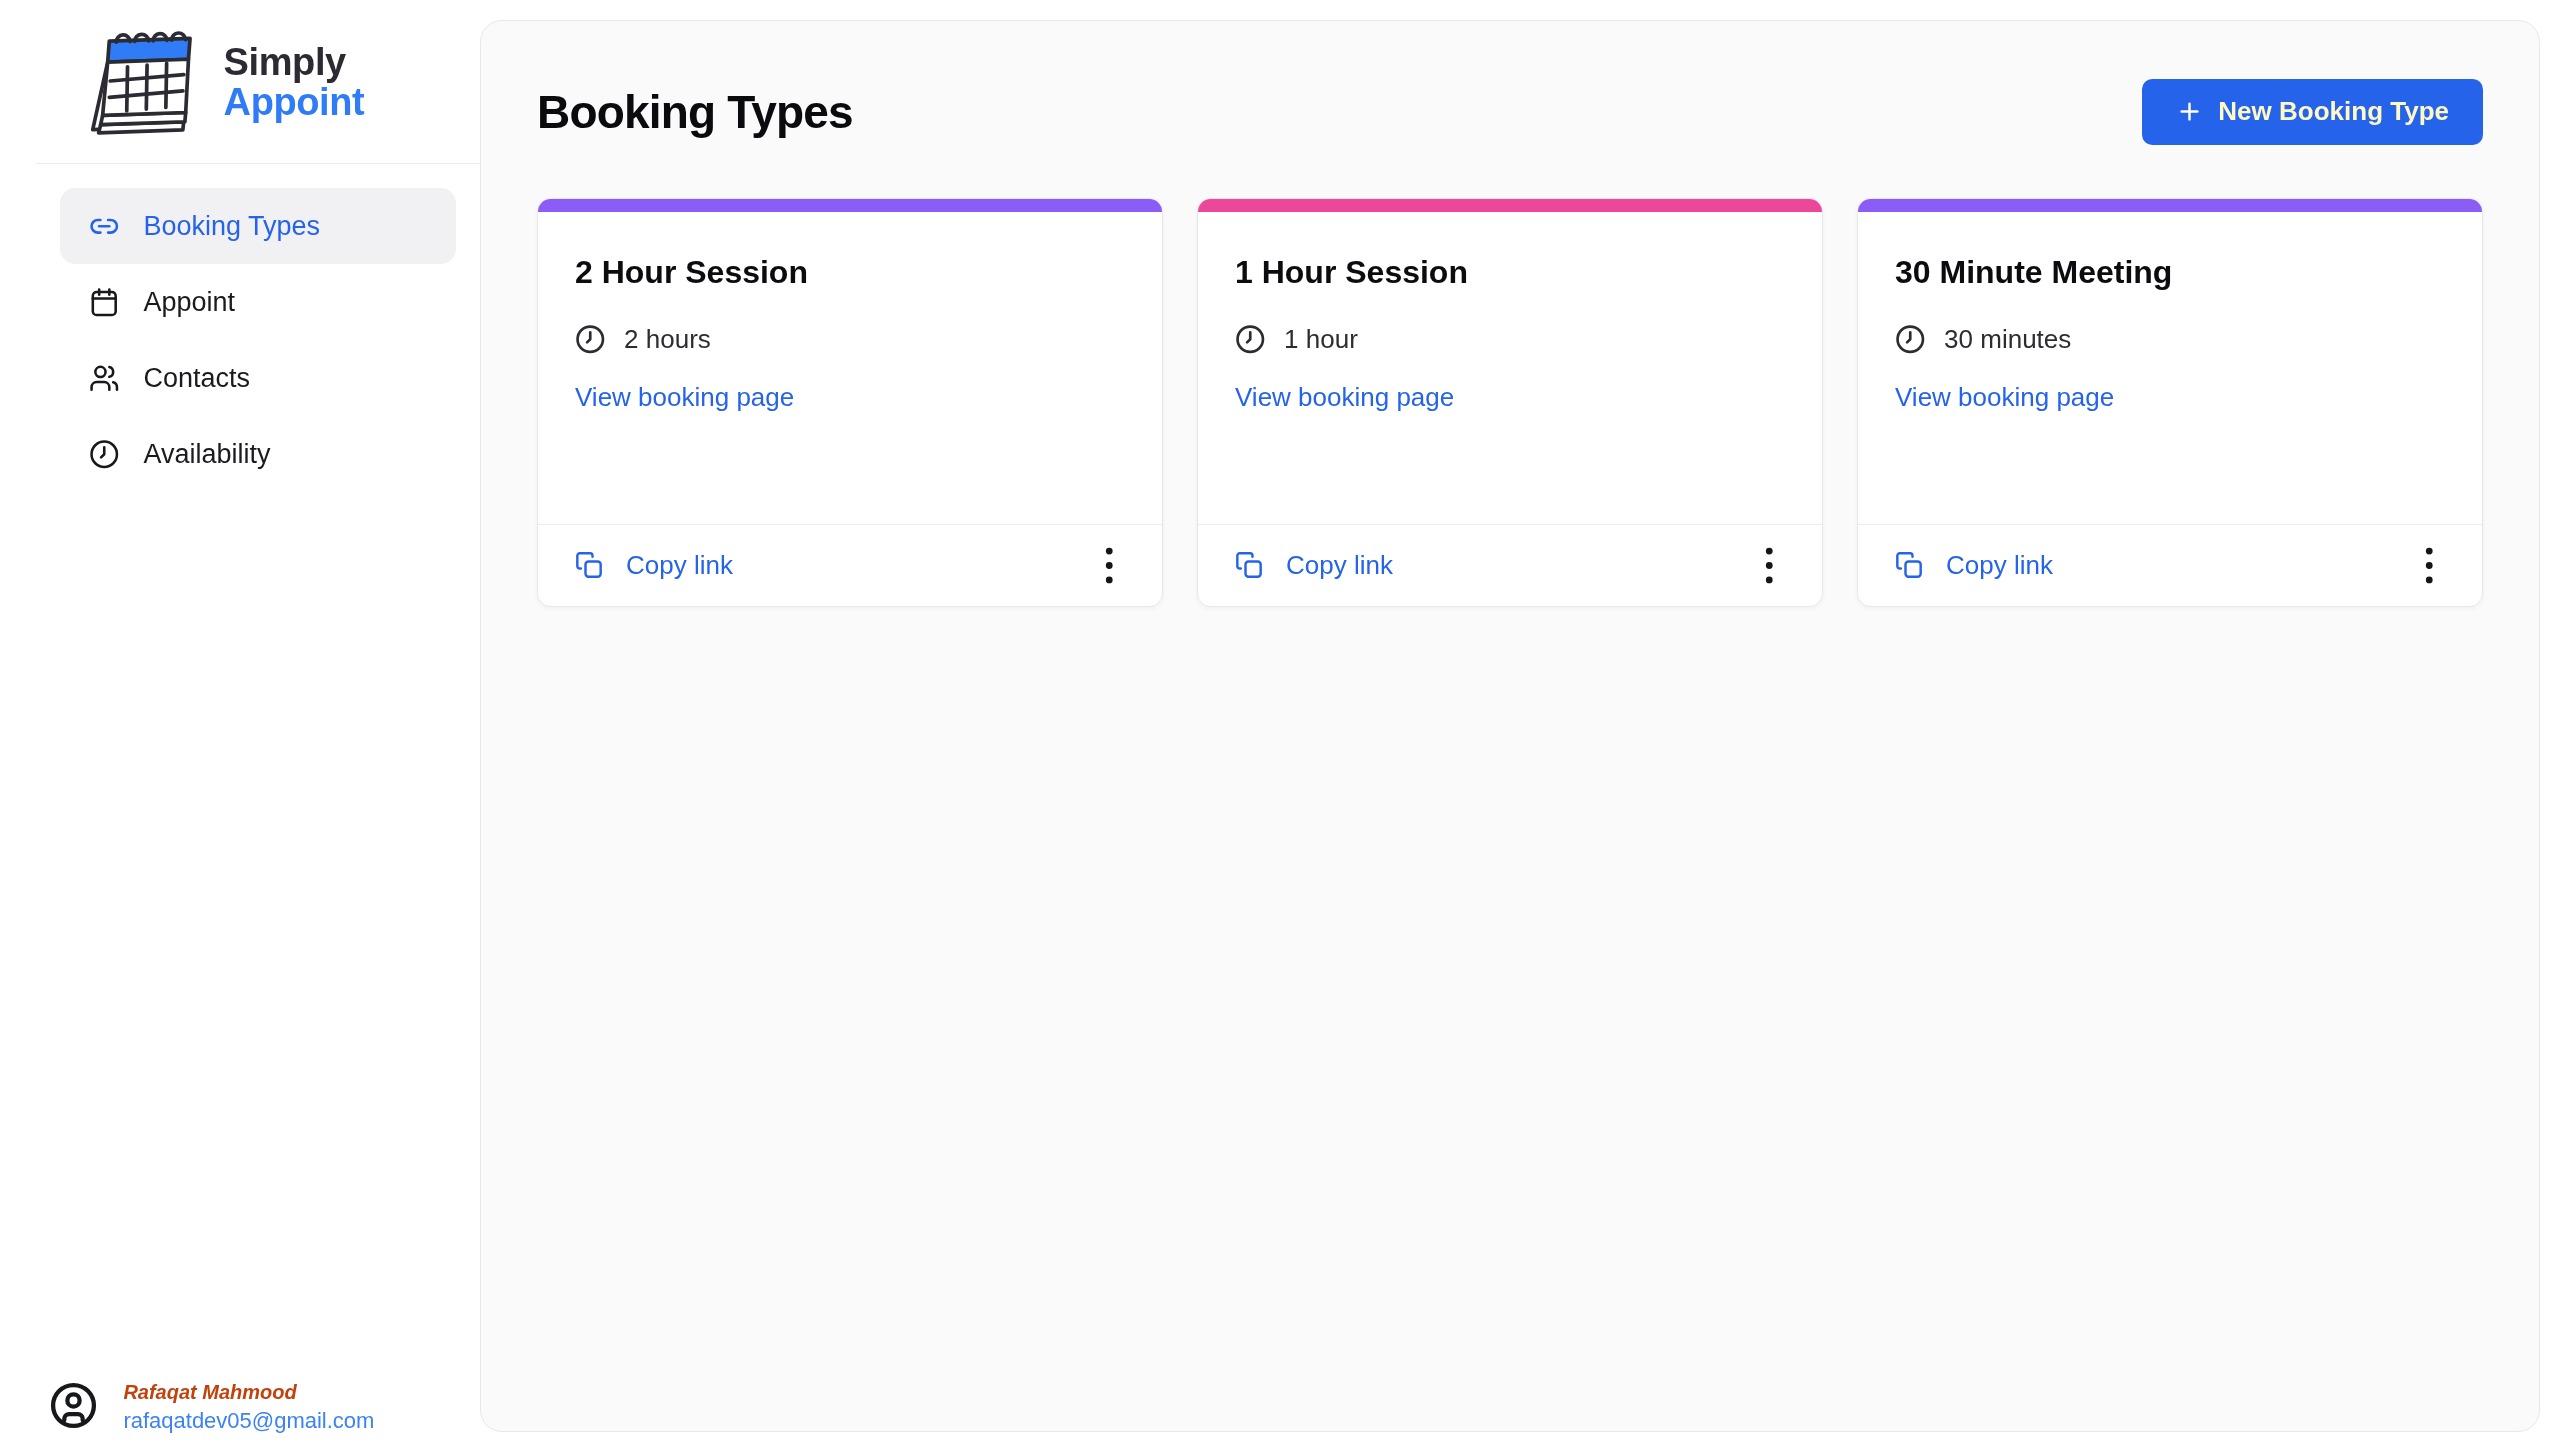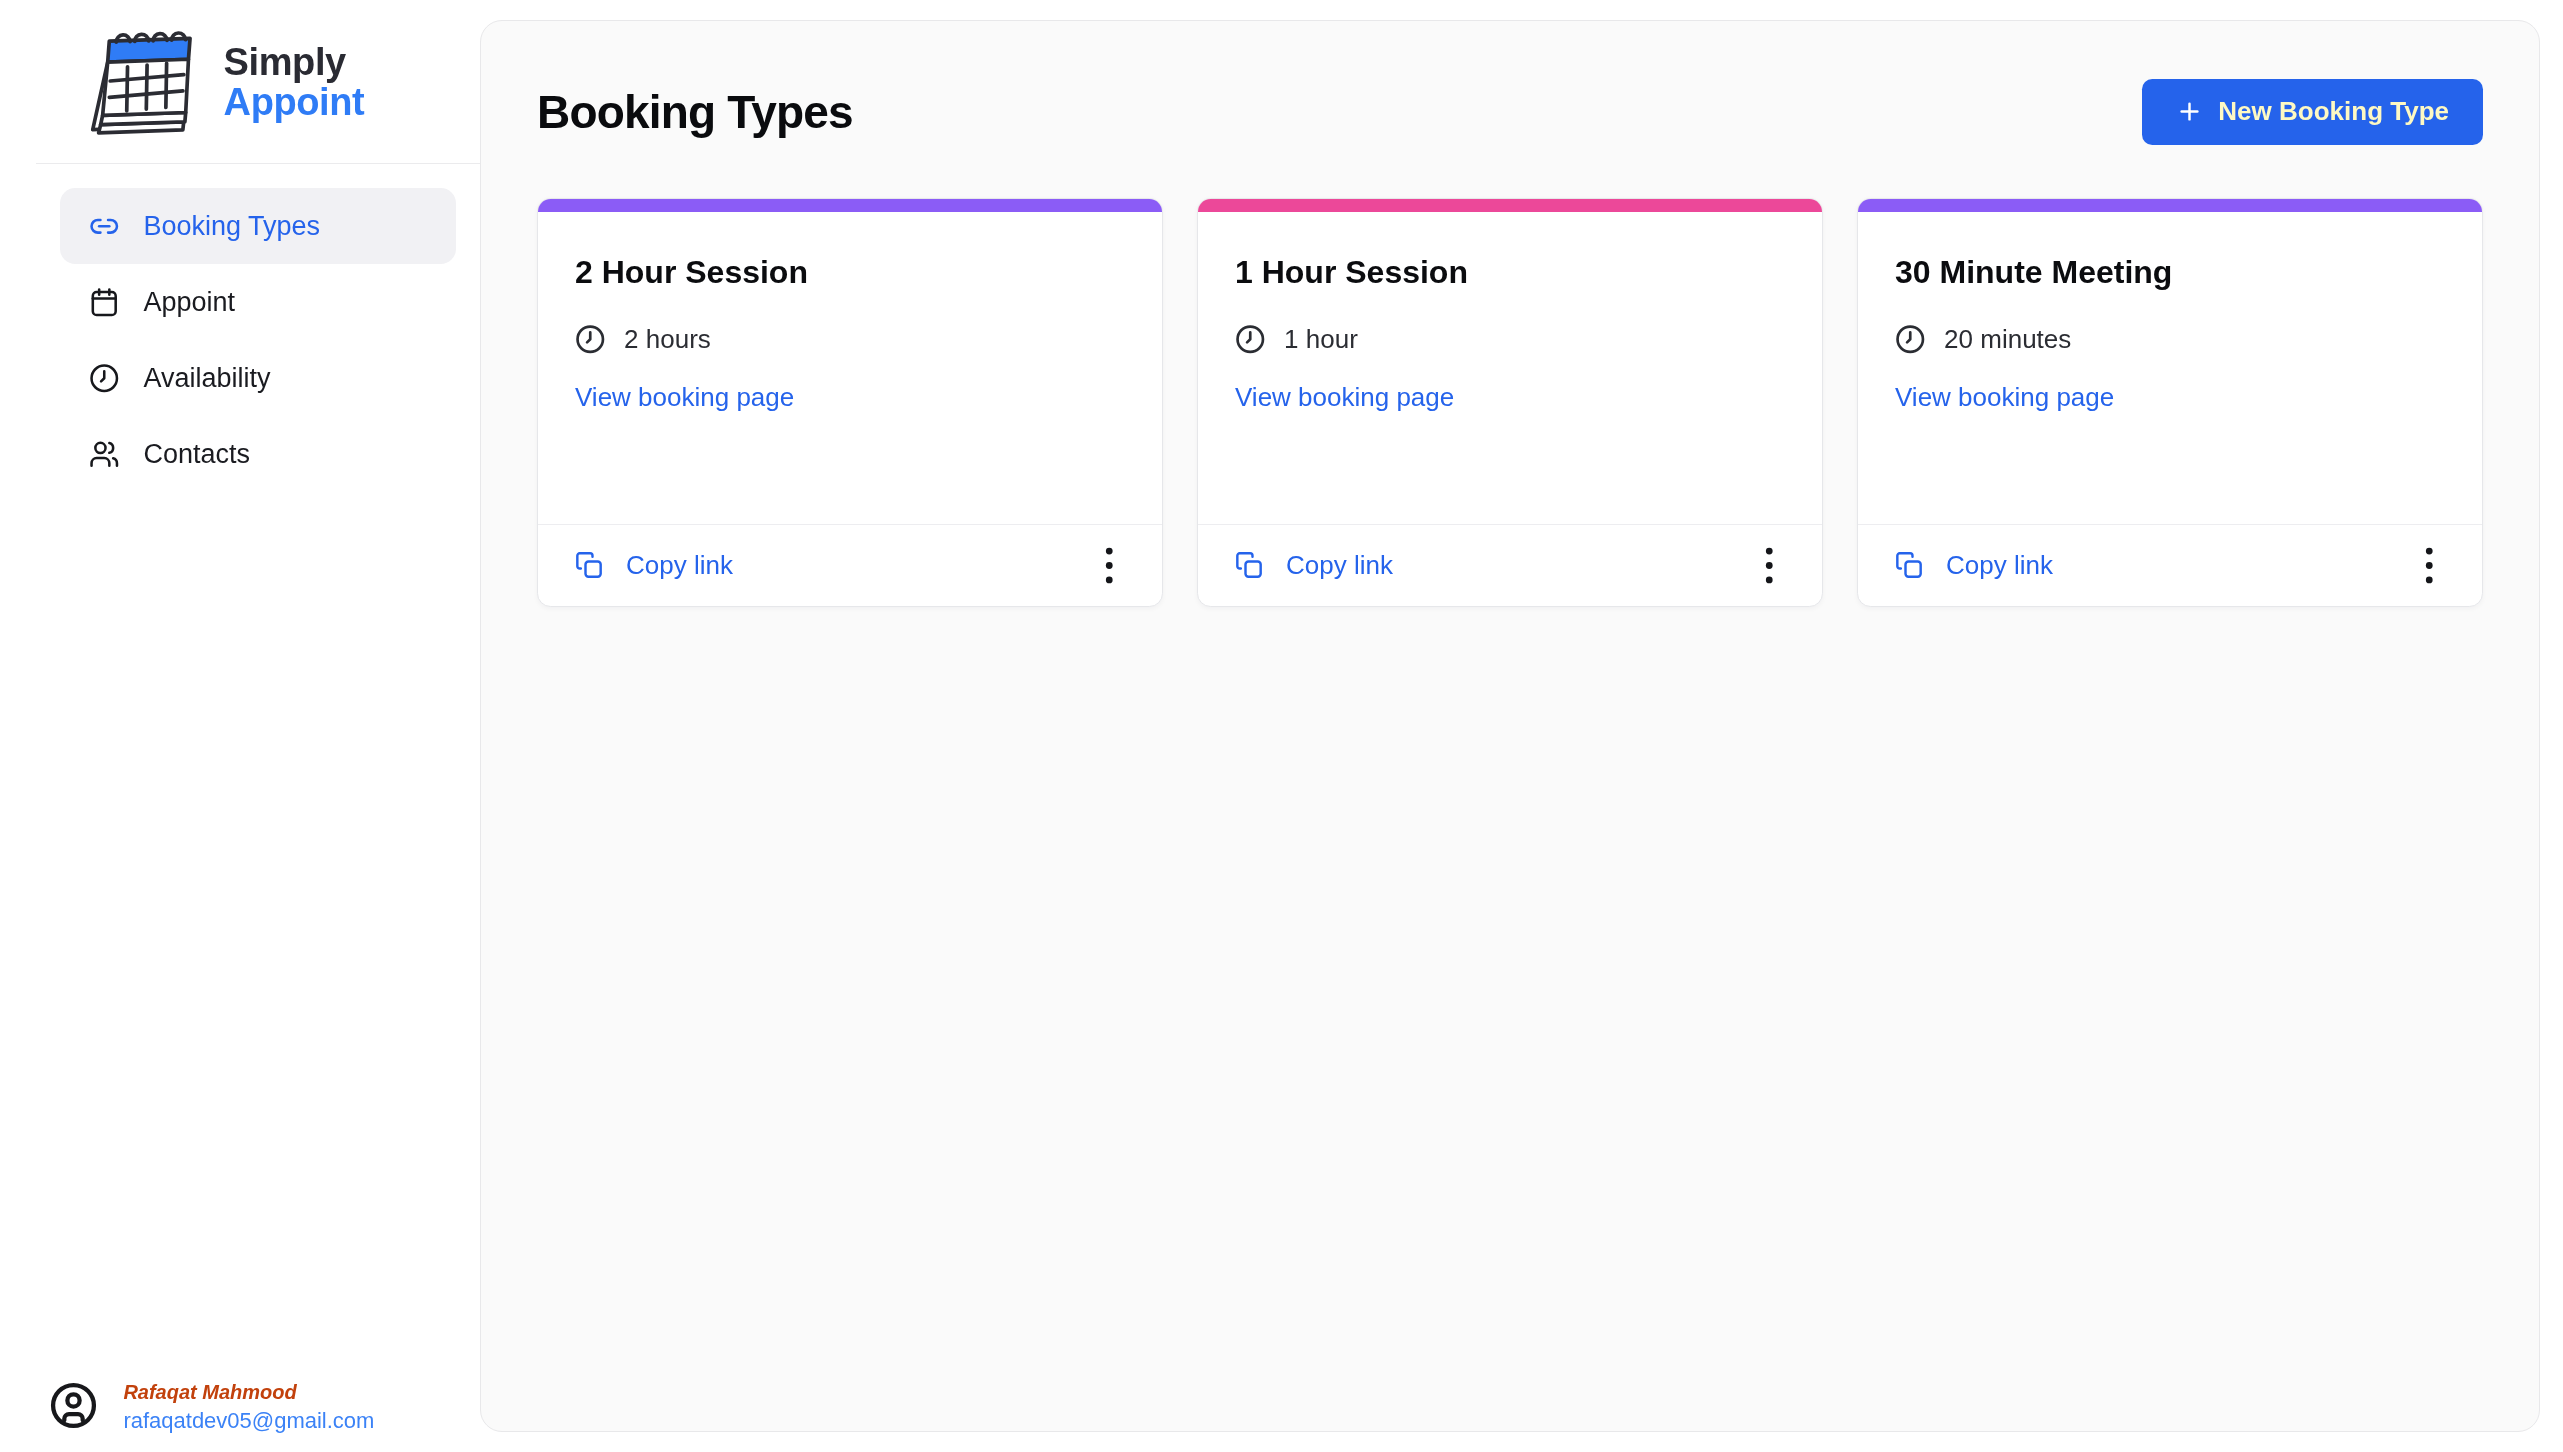--- a/index.html
+++ b/index.html
@@ -157,36 +157,36 @@
             <line x1="16" y1="2" x2="16" y2="6"></line>
             <line x1="8" y1="2" x2="8" y2="6"></line>
             <line x1="3" y1="9" x2="21" y2="9"></line>
         </svg>
       </span>
       <span>Appoint</span>
     </div>
     <div class="nav-item">
       <span class="nav-icon">
         <svg viewBox="0 0 24 24" width="30.5" height="30.5" fill="none" stroke="currentColor" stroke-width="2" stroke-linecap="round" stroke-linejoin="round">
-          <circle cx="12" cy="12" r="10"></circle>
-            <polyline points="12 6.5 12 12 9.5 14.5"></polyline>
-        </svg>
-      </span>
-      <span>Availability</span>
-    </div>
-    <div class="nav-item">
-      <span class="nav-icon">
-        <svg viewBox="0 0 24 24" width="30.5" height="30.5" fill="none" stroke="currentColor" stroke-width="2" stroke-linecap="round" stroke-linejoin="round">
           <path d="M16 21v-2a4 4 0 0 0-4-4H6a4 4 0 0 0-4 4v2"></path>
             <circle cx="9" cy="7" r="4"></circle>
             <path d="M22 21v-2a4 4 0 0 0-3-3.87"></path>
             <path d="M16 3.13a4 4 0 0 1 0 7.75"></path>
         </svg>
       </span>
       <span>Contacts</span>
+    </div>
+    <div class="nav-item">
+      <span class="nav-icon">
+        <svg viewBox="0 0 24 24" width="30.5" height="30.5" fill="none" stroke="currentColor" stroke-width="2" stroke-linecap="round" stroke-linejoin="round">
+          <circle cx="12" cy="12" r="10"></circle>
+            <polyline points="12 6.5 12 12 9.5 14.5"></polyline>
+        </svg>
+      </span>
+      <span>Availability</span>
     </div>
   </nav>
 
   <div class="user-block">
     <span class="avatar-icon">
       <svg viewBox="0 0 24 24" width="49" height="49" fill="none" stroke="currentColor" stroke-width="2.1" stroke-linecap="round" stroke-linejoin="round">
         <circle cx="12" cy="12" r="10"></circle>
           <circle cx="12" cy="9.5" r="3"></circle>
           <path d="M7.5 19.2v-0.7a2.3 2.3 0 0 1 2.3-2.3h4.4a2.3 2.3 0 0 1 2.3 2.3v0.7"></path>
       </svg>
@@ -292,21 +292,21 @@
       <div class="card-accent" style="background: rgb(139, 92, 246);"></div>
       <div class="card-body">
         <h2 class="card-title">30 Minute Meeting</h2>
         <div class="duration-row">
           <span class="clock-icon">
             <svg viewBox="0 0 24 24" width="30.5" height="30.5" fill="none" stroke="currentColor" stroke-width="2.1" stroke-linecap="round" stroke-linejoin="round">
               <circle cx="12" cy="12" r="10"></circle>
                 <polyline points="12 6.5 12 12 9.5 14.5"></polyline>
             </svg>
           </span>
-          <span class="duration-text">20 minutes</span>
+          <span class="duration-text">30 minutes</span>
         </div>
         <a class="view-link">View booking page</a>
       </div>
       <div class="card-footer">
         <div class="copy-btn">
           <span class="copy-icon">
             <svg viewBox="0 0 24 24" width="28" height="28" fill="none" stroke="currentColor" stroke-width="2.1" stroke-linecap="round" stroke-linejoin="round">
               <rect x="9" y="9" width="13" height="13" rx="2.5"></rect>
                 <path d="M5 15H4a2 2 0 0 1-2-2V4a2 2 0 0 1 2-2h9a2 2 0 0 1 2 2v1"></path>
             </svg>

